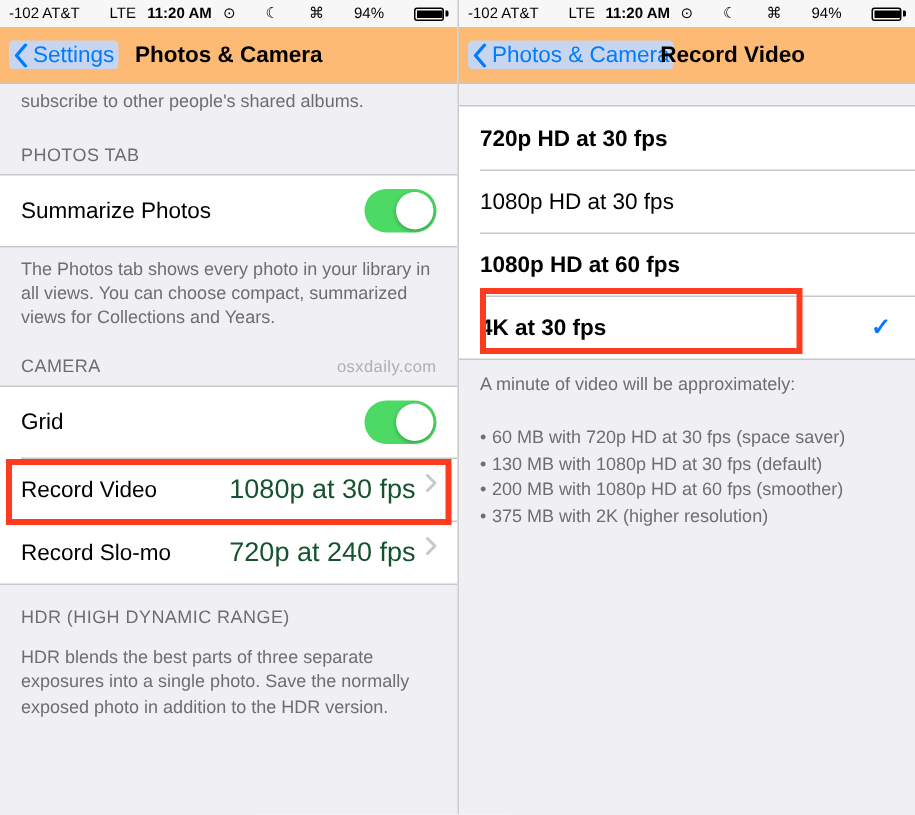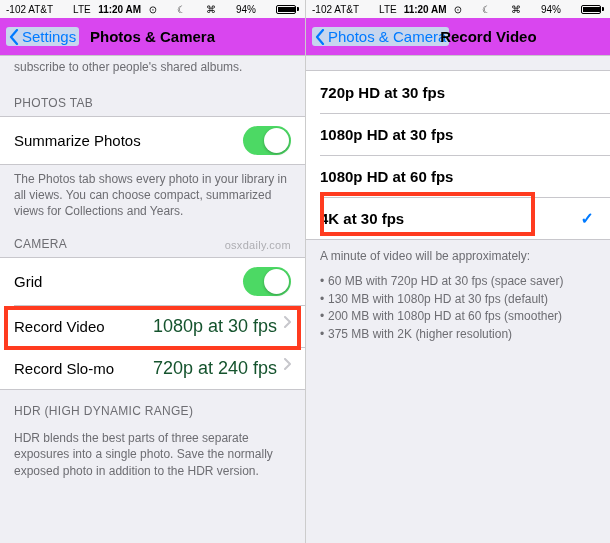--- a/index.html
+++ b/index.html
@@ -32,21 +32,21 @@
     font-size: 10px;
     font-weight: 500;
     color: #000;
   }
   .status-left, .status-right { display: flex; align-items: center; gap: 20px; }
   .status-center { font-weight: 600; }
 
   
   .nav-bar {
     height: 38px;
-    background: #d946ef;
+    background: #fdba74;
     border-bottom: 1px solid #c8c7cc;
     display: flex;
     align-items: center;
     position: relative;
     padding: 0 6px;
   }
   .nav-back {
     display: flex;
     align-items: center;
     color: #007aff;
@@ -173,21 +173,21 @@
     font-weight: 600;
     margin-right: 2px;
   }
 
   .footer-list {
     font-size: 12px;
     color: #6d6d72;
     padding: 8px 14px 6px;
     line-height: 1.45;
   }
-  .footer-list .hdr { margin-bottom: 8px; }
+  .footer-list .hdr { margin-bottom: 18px; }
   .footer-list .li { padding-left: 8px; position: relative; }
   .footer-list .li::before { content: "•"; position: absolute; left: 0; }
 
   .battery {
     display: inline-flex; align-items: center; gap: 1px;
   }
   .battery-body {
     width: 20px; height: 9px; border: 1px solid #000; border-radius: 2px; position: relative;
   }
   .battery-fill {
@@ -316,21 +316,21 @@
     <div class="nav-title shifted">Record Video</div>
   </div>
 
   <div class="content">
     <div style="height:14px"></div>
     <div class="cell-group">
       <div class="cell">
         <span class="cell-label" style="font-weight:600">720p HD at 30 fps</span>
       </div>
       <div class="cell">
-        <span class="cell-label" style="font-weight:700">1080p HD at 30 fps</span>
+        <span class="cell-label" style="font-weight:400">1080p HD at 30 fps</span>
       </div>
       <div class="cell">
         <span class="cell-label" style="font-weight:600">1080p HD at 60 fps</span>
       </div>
       <div class="cell">
         <span class="cell-label" style="font-weight:600">4K at 30 fps</span>
         <span class="checkmark">✓</span>
       </div>
     </div>
 

